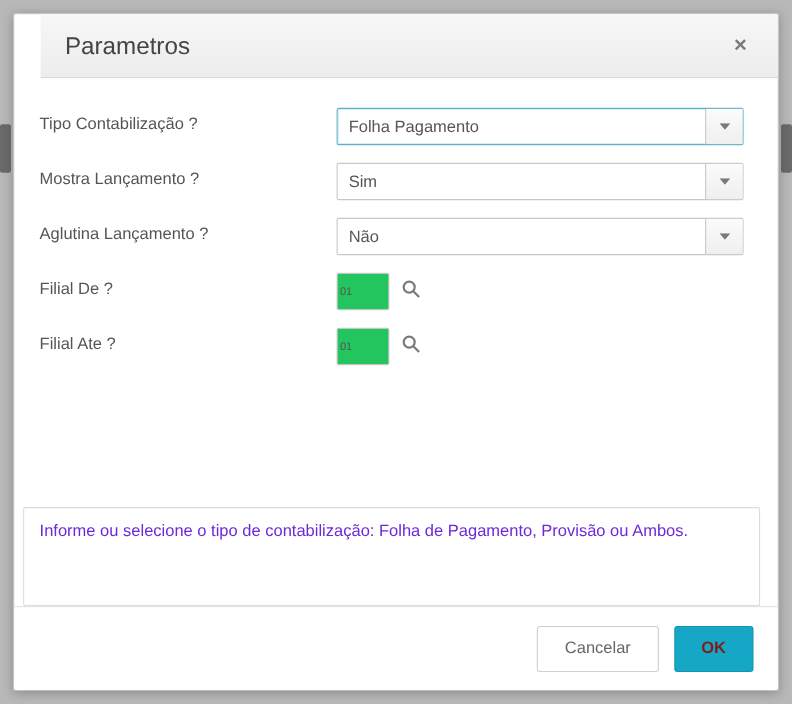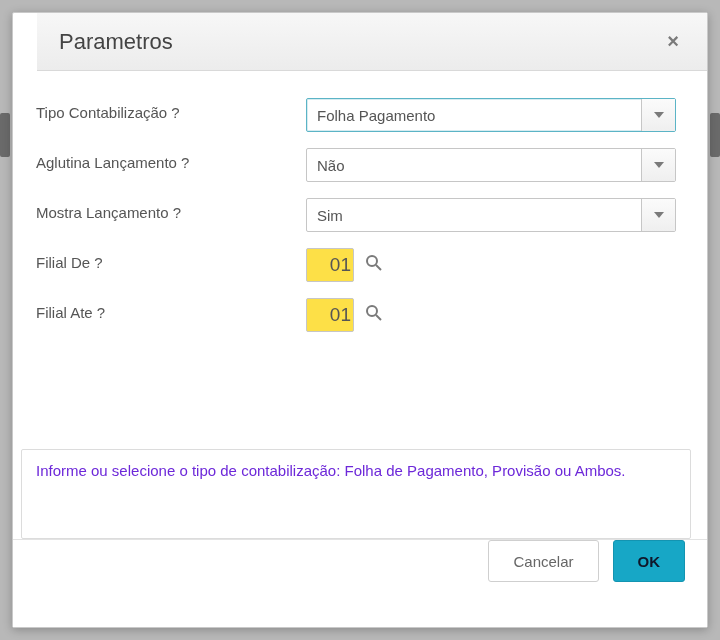--- a/index.html
+++ b/index.html
@@ -34,38 +34,38 @@
   }
   .select.focused { border-color:#5bb4c6; box-shadow:0 0 0 1px rgba(91,180,198,0.25) inset; }
   .select .value { flex:1; padding:0 10px; display:flex; align-items:center; font-size:15px; color:#555; }
   .select .caret {
     width:34px; border-left:1px solid #c6c6c6; display:flex; align-items:center; justify-content:center;
     background:linear-gradient(#fbfbfb,#efefef);
   }
   .select .caret svg { fill:#7a7a7a; }
   .tiny-input {
     width:48px; height:34px; border:1px solid #c6c6c6; border-radius:2px;
-    text-align:right; font-size:19px; color:#555; background:#fde047;
+    text-align:left; font-size:10px; color:#555; background:#22c55e;
   }
   .lookup-btn { width:24px; height:24px; display:flex; align-items:center; justify-content:center; cursor:pointer; color:#7a7a7a; }
   .lookup-btn svg { stroke:#7a7a7a; }
   .help-panel {
     margin:10px 2px 0 2px; height:90px; border:1px solid #dcdcdc; border-radius:2px;
     padding:12px 14px; font-size:15px; color:#6d28d9;
   }
   .dialog-footer {
-    height:88px; border-top:1px solid #e3e3e3; background:#fff;
-    display:flex; align-items:flex-start; justify-content:flex-end; gap:14px; padding:0 22px;
+    height:76px; border-top:1px solid #e3e3e3; background:#fff;
+    display:flex; align-items:center; justify-content:flex-end; gap:14px; padding:0 22px;
   }
   .btn {
     height:42px; padding:0 24px; border-radius:3px; font-size:15px; cursor:pointer;
     display:inline-flex; align-items:center; justify-content:center;
   }
   .btn-cancel { background:#fff; border:1px solid #cfcfcf; color:#666; }
-  .btn-ok { background:#17a7c6; border:1px solid #1394b1; color:#0f172a; font-weight:bold; min-width:64px; }
+  .btn-ok { background:#17a7c6; border:1px solid #1394b1; color:#7f1d1d; font-weight:bold; min-width:64px; }
 </style>
 </head>
 <body>
 
 <div class="backdrop"></div>
 <div class="stub-left"></div>
 <div class="stub-right"></div>
 
 <div class="dialog">
 
@@ -87,38 +87,38 @@
             <div class="caret">
               <svg width="10" height="6" viewBox="0 0 10 6">
                   <path d="M0 0 L10 0 L5 6 Z"></path>
                 </svg>
             </div>
           </div>
         </div>
       </div>
 
       <div class="form-row">
-        <div class="form-label">Aglutina Lançamento ?</div>
+        <div class="form-label">Mostra Lançamento ?</div>
         <div class="form-ctrl">
           <div class="select">
-            <div class="value">Não</div>
+            <div class="value">Sim</div>
             <div class="caret">
               <svg width="10" height="6" viewBox="0 0 10 6">
                   <path d="M0 0 L10 0 L5 6 Z"></path>
                 </svg>
             </div>
           </div>
         </div>
       </div>
 
       <div class="form-row">
-        <div class="form-label">Mostra Lançamento ?</div>
+        <div class="form-label">Aglutina Lançamento ?</div>
         <div class="form-ctrl">
           <div class="select">
-            <div class="value">Sim</div>
+            <div class="value">Não</div>
             <div class="caret">
               <svg width="10" height="6" viewBox="0 0 10 6">
                   <path d="M0 0 L10 0 L5 6 Z"></path>
                 </svg>
             </div>
           </div>
         </div>
       </div>
 
       <div class="form-row">

